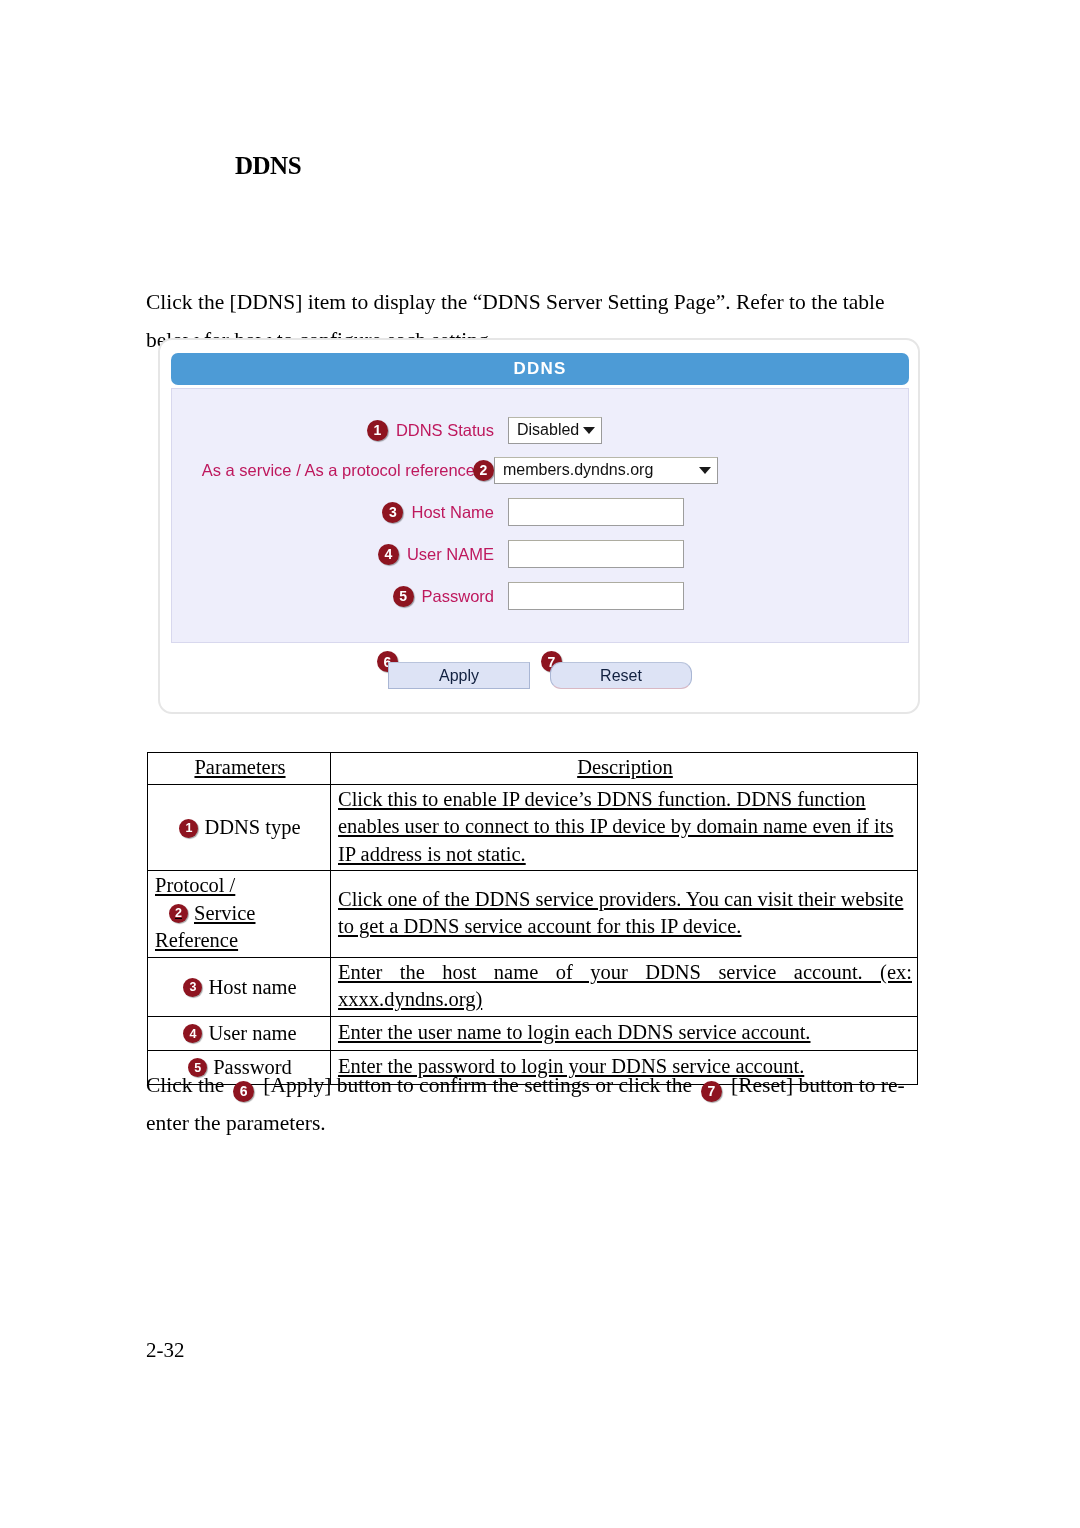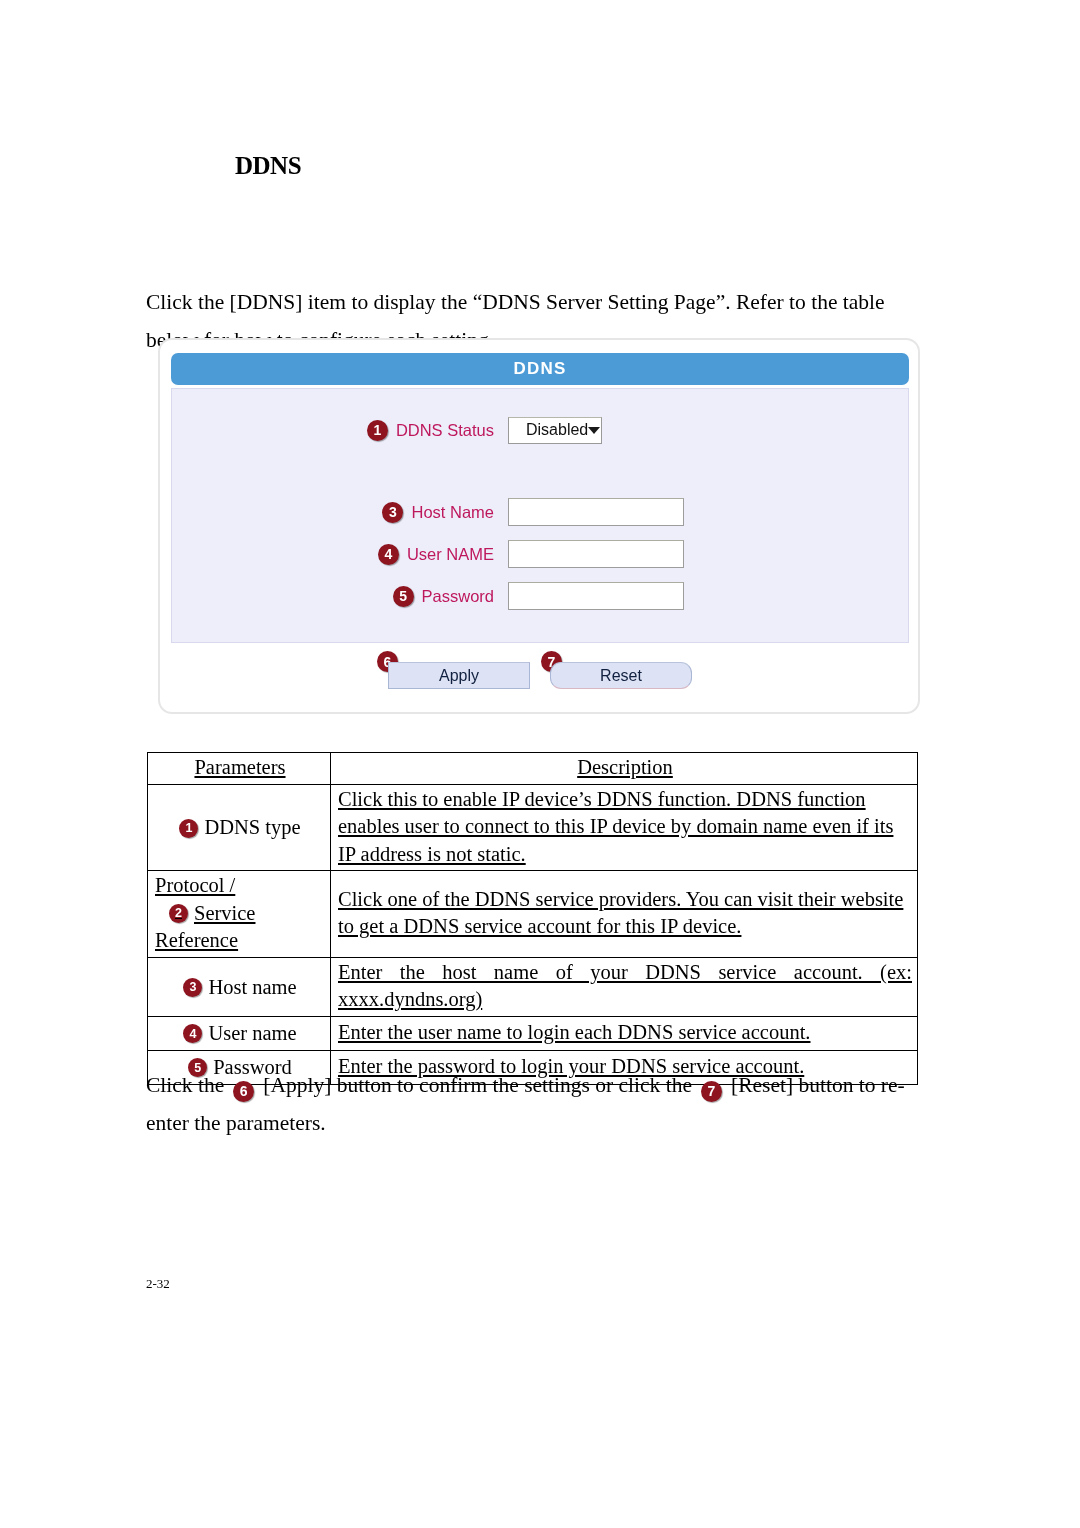--- a/index.html
+++ b/index.html
@@ -119,21 +119,21 @@
   }
 
   .select-box {
     background: #ffffff;
     border: 1px solid #9a9a9a;
     border-top-color: #b7b7a9;
     box-sizing: border-box;
     height: 27px;
     display: flex;
     align-items: center;
-    padding: 0 6px 0 17px;
+    padding: 0 6px 0 8px;
     font-family: "Liberation Sans", sans-serif;
     font-size: 16px;
     color: #101010;
     position: relative;
   }
   .select-box .caret {
     margin-left: auto;
     width: 0;
     height: 0;
     border-left: 6px solid transparent;
@@ -217,22 +217,22 @@
   .inline-badge {
     display: inline-flex;
     vertical-align: -4px;
     margin: 0 9px;
   }
 
   
   .page-footer {
     position: absolute;
     left: 146px;
-    top: 1276px;
-    font-size: 13px;
+    top: 1338px;
+    font-size: 21px;
   }
 </style>
 </head>
 <body>
 
 <div class="page-heading">DDNS</div>
 
 <div class="intro-para">Click the [DDNS] item to display the “DDNS Server Setting Page”. Refer to the table below for how to configure each setting.</div>
 
 <div class="ui-card">
@@ -245,20 +245,30 @@
       <div style="width:322px; text-align:right; display:flex; justify-content:flex-end; align-items:center; gap:8px;">
         <span class="badge">1</span>
         <span class="form-label">DDNS Status</span>
       </div>
       <div class="select-box" style="margin-left:14px; width:94px;">
         <span>Disabled</span>
         <span class="caret"></span>
       </div>
     </div>
 
+    <div class="form-row" style="left:0; top:66px; width:100%;">
+      <div style="width:322px; text-align:right; display:flex; justify-content:flex-end; align-items:center;">
+        <span class="form-label">As a service / As a protocol reference</span>
+        <span class="badge" style="margin-left:-2px;">2</span>
+      </div>
+      <div class="select-box" style="margin-left:0; width:224px;">
+        <span>members.dyndns.org</span>
+        <span class="caret"></span>
+      </div>
+    </div>
 
     <div class="form-row" style="left:0; top:108px; width:100%;">
       <div style="width:322px; text-align:right; display:flex; justify-content:flex-end; align-items:center; gap:8px;">
         <span class="badge">3</span>
         <span class="form-label">Host Name</span>
       </div>
       <div class="text-box" style="margin-left:14px; width:176px;"></div>
     </div>
 
     <div class="form-row" style="left:0; top:150px; width:100%;">

